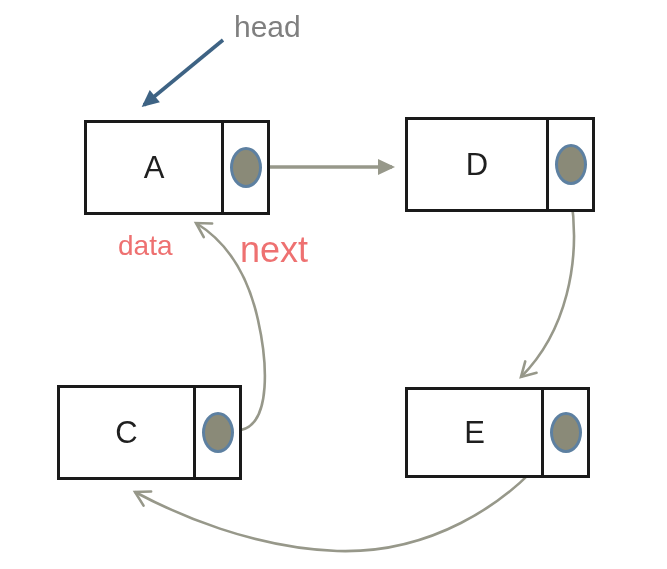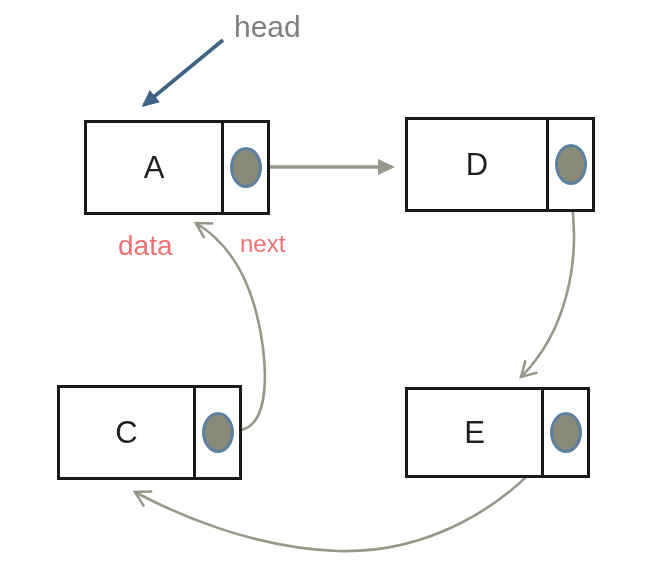--- a/index.html
+++ b/index.html
@@ -30,21 +30,21 @@
     font-family:"Liberation Sans", sans-serif;
   }
   .ptr-dot{
     width:26px;height:35px;border-radius:50%;
     background:var(--pointer_fill);
     border:3px solid var(--pointer_ring);
   }
   .floating-label{position:absolute;line-height:1;white-space:nowrap;}
   .head-label{left:234px;top:12px;font-size:30px;color:var(--head_text);}
   .data-label{left:118px;top:232px;font-size:28px;color:var(--field_label);}
-  .next-label{left:240px;top:232px;font-size:24px;color:var(--field_label);}
+  .next-label{left:240px;top:232px;font-size:36px;color:var(--field_label);}
 </style>
 </head>
 <body>
 
 <div class="canvas">
 
   <svg class="arrow-layer" viewBox="0 0 667 569" xmlns="http://www.w3.org/2000/svg">
     <defs>
       <marker id="triOlive" markerUnits="userSpaceOnUse" markerWidth="20" markerHeight="18" viewBox="0 0 20 18" refX="15" refY="9" orient="auto">
         <path class="tri-head" d="M1,1 L18,9 L1,17 Z"></path>

